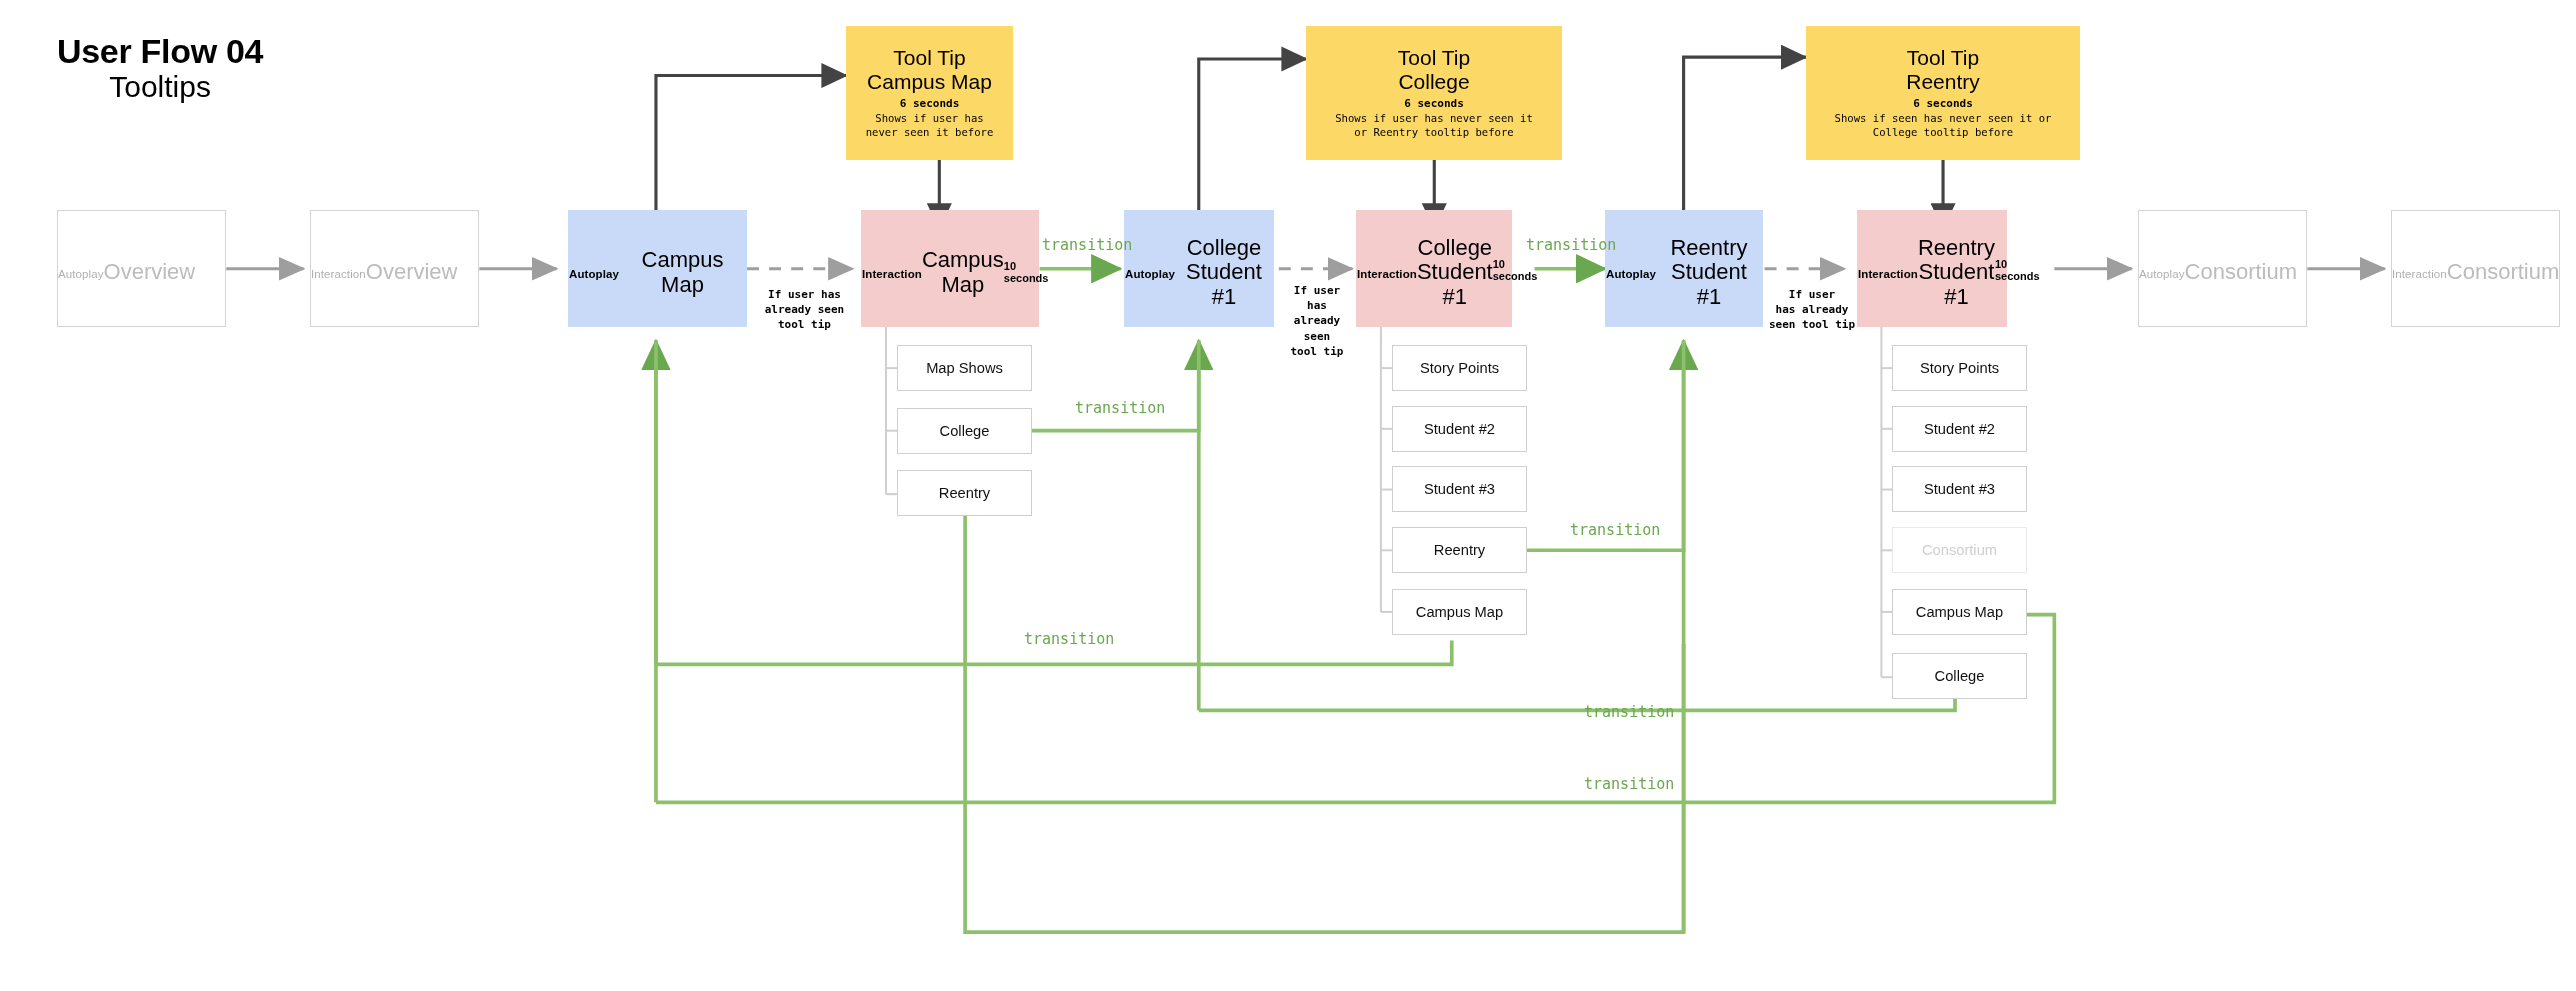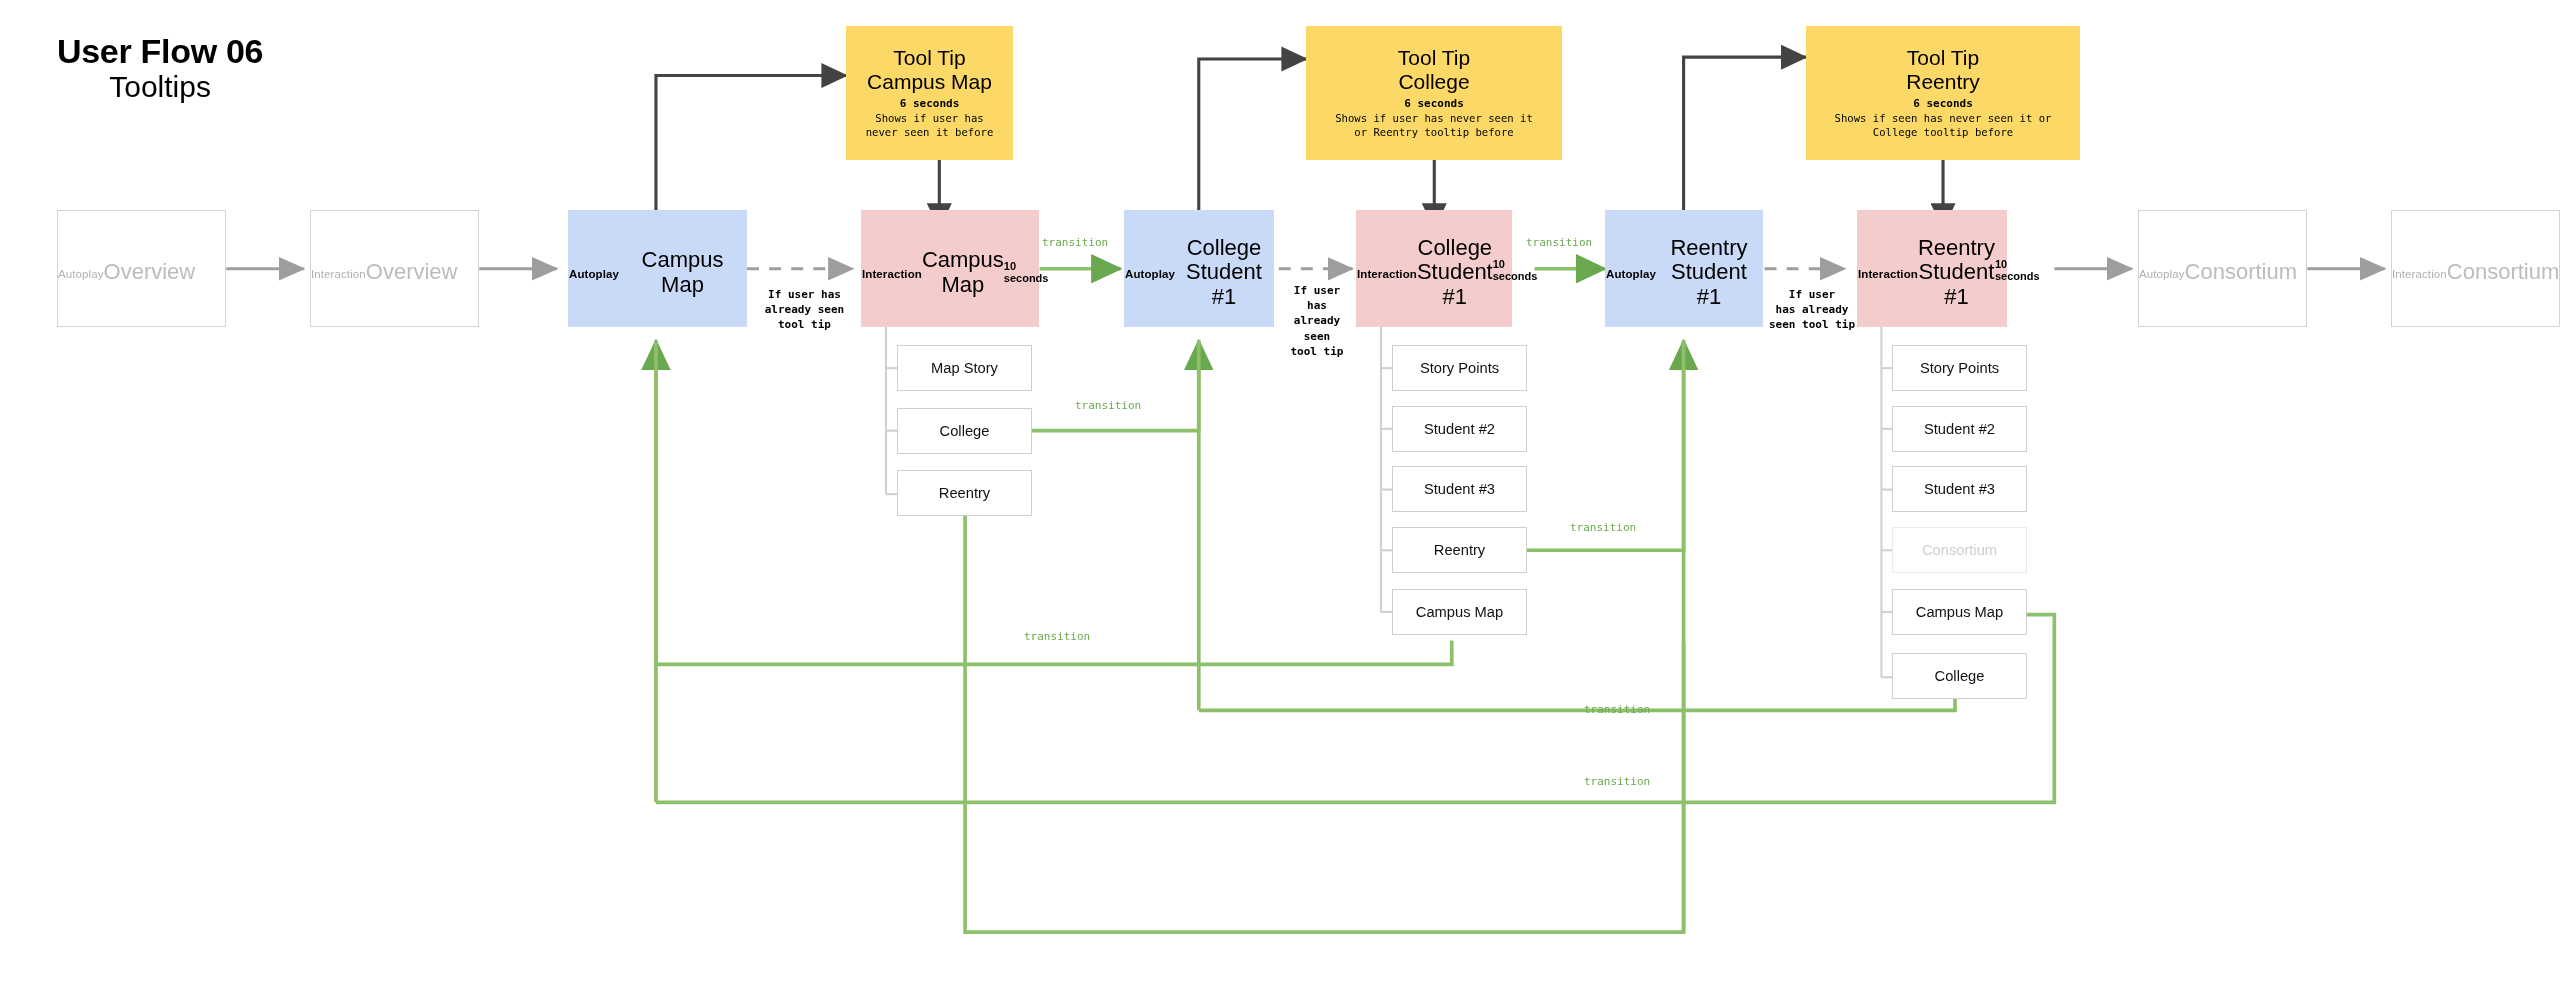--- a/index.html
+++ b/index.html
@@ -39,21 +39,21 @@
   
   .chip{position:absolute;box-sizing:border-box;background:#fff;border:0.9px solid #cfcfcf;
         display:flex;align-items:center;justify-content:center;
         font-size:14.7px;color:#111;}
   .chip.dim{color:#cfcfcf;border-color:#eaeaea;}
 
   
   .mono-note{position:absolute;font-family:"DejaVu Sans Mono","Liberation Mono",monospace;
         font-size:11px;font-weight:bold;color:#000;line-height:1.38;text-align:center;}
   .trans-label{position:absolute;font-family:"DejaVu Sans Mono","Liberation Mono",monospace;
-        font-size:11px;color:#6aa84f;white-space:nowrap;}
+        font-size:15px;color:#6aa84f;white-space:nowrap;}
 </style>
 </head>
 <body>
 
 <div id="canvas">
 
   <svg class="wires" viewBox="0 0 2800 1078" xmlns="http://www.w3.org/2000/svg">
     <defs>
       <marker id="ah-gray" markerWidth="9" markerHeight="8" refX="8.4" refY="4" orient="auto" markerUnits="strokeWidth">
         <path d="M0,0 L9,4 L0,8 z" fill="#9e9e9e"></path>
@@ -135,21 +135,21 @@
     </g>
 
     <g stroke="#8cc06b" stroke-width="4" fill="none">
       <line x1="713" y1="872" x2="713" y2="370"></line>
       <line x1="1303" y1="772" x2="1303" y2="370"></line>
       <line x1="1830" y1="1013" x2="1830" y2="370"></line>
     </g>
   </svg>
 
   <div id="title-block">
-    <div id="title-main">User Flow 06</div>
+    <div id="title-main">User Flow 04</div>
     <div id="title-sub">Tooltips</div>
   </div>
 
   <div class="tooltip-card" style="left:846px;top:26px;width:167px;height:134px;">
     <div class="tt-title">Tool Tip</div>
     <div class="tt-title">Campus Map</div>
     <div class="tt-secs">6 seconds</div>
     <div class="tt-desc" style="white-space:pre-line;">Shows if user has
 never seen it before</div>
   </div>
@@ -232,21 +232,21 @@
 tool tip</div>
   <div class="mono-note" style="left: 1281px; top: 283px; width: 72px; white-space: pre-line;">If user
 has
 already
 seen
 tool tip</div>
   <div class="mono-note" style="left: 1766px; top: 287px; width: 92px; white-space: pre-line;">If user
 has already
 seen tool tip</div>
 
-  <div class="chip" style="left:897px;top:345px;width:135px;height:46px;">Map Story</div>
+  <div class="chip" style="left:897px;top:345px;width:135px;height:46px;">Map Shows</div>
   <div class="chip" style="left:897px;top:408px;width:135px;height:46px;">College</div>
   <div class="chip" style="left:897px;top:470px;width:135px;height:46px;">Reentry</div>
 
   <div class="chip" style="left:1392px;top:345px;width:135px;height:46px;">Story Points</div>
   <div class="chip" style="left:1392px;top:406px;width:135px;height:46px;">Student #2</div>
   <div class="chip" style="left:1392px;top:466px;width:135px;height:46px;">Student #3</div>
   <div class="chip" style="left:1392px;top:527px;width:135px;height:46px;">Reentry</div>
   <div class="chip" style="left:1392px;top:589px;width:135px;height:46px;">Campus Map</div>
 
   <div class="chip" style="left:1892px;top:345px;width:135px;height:46px;">Story Points</div>

